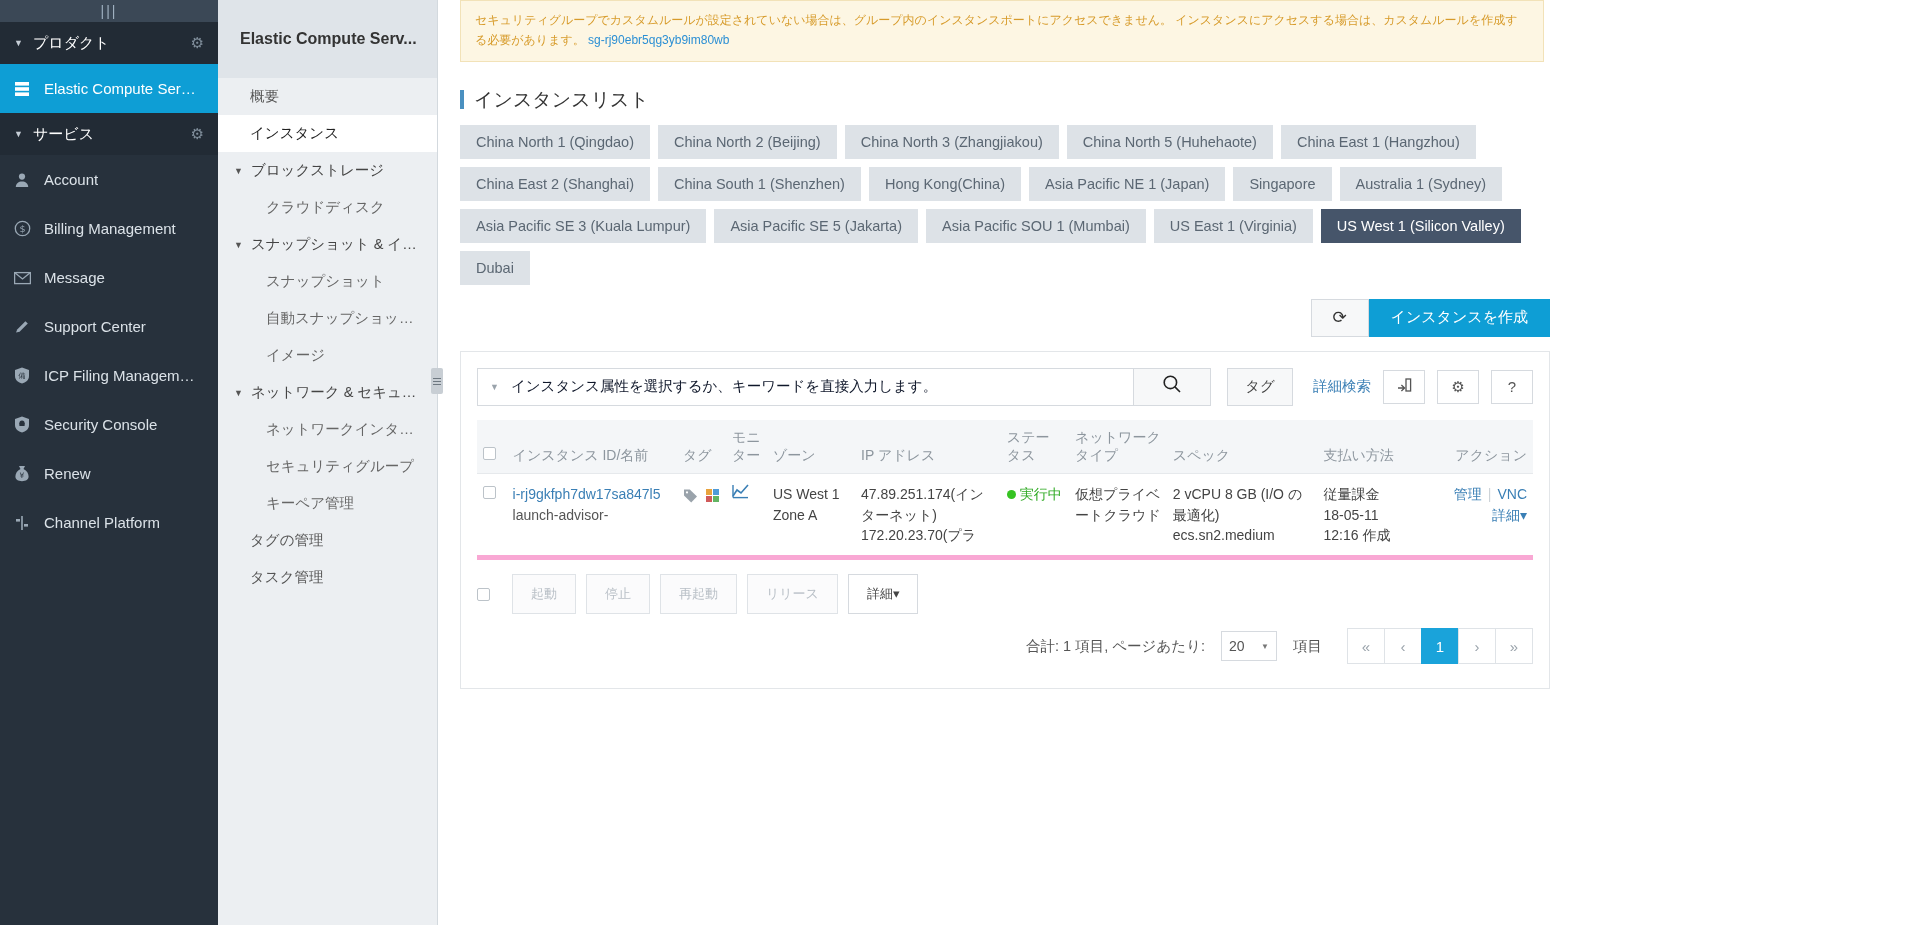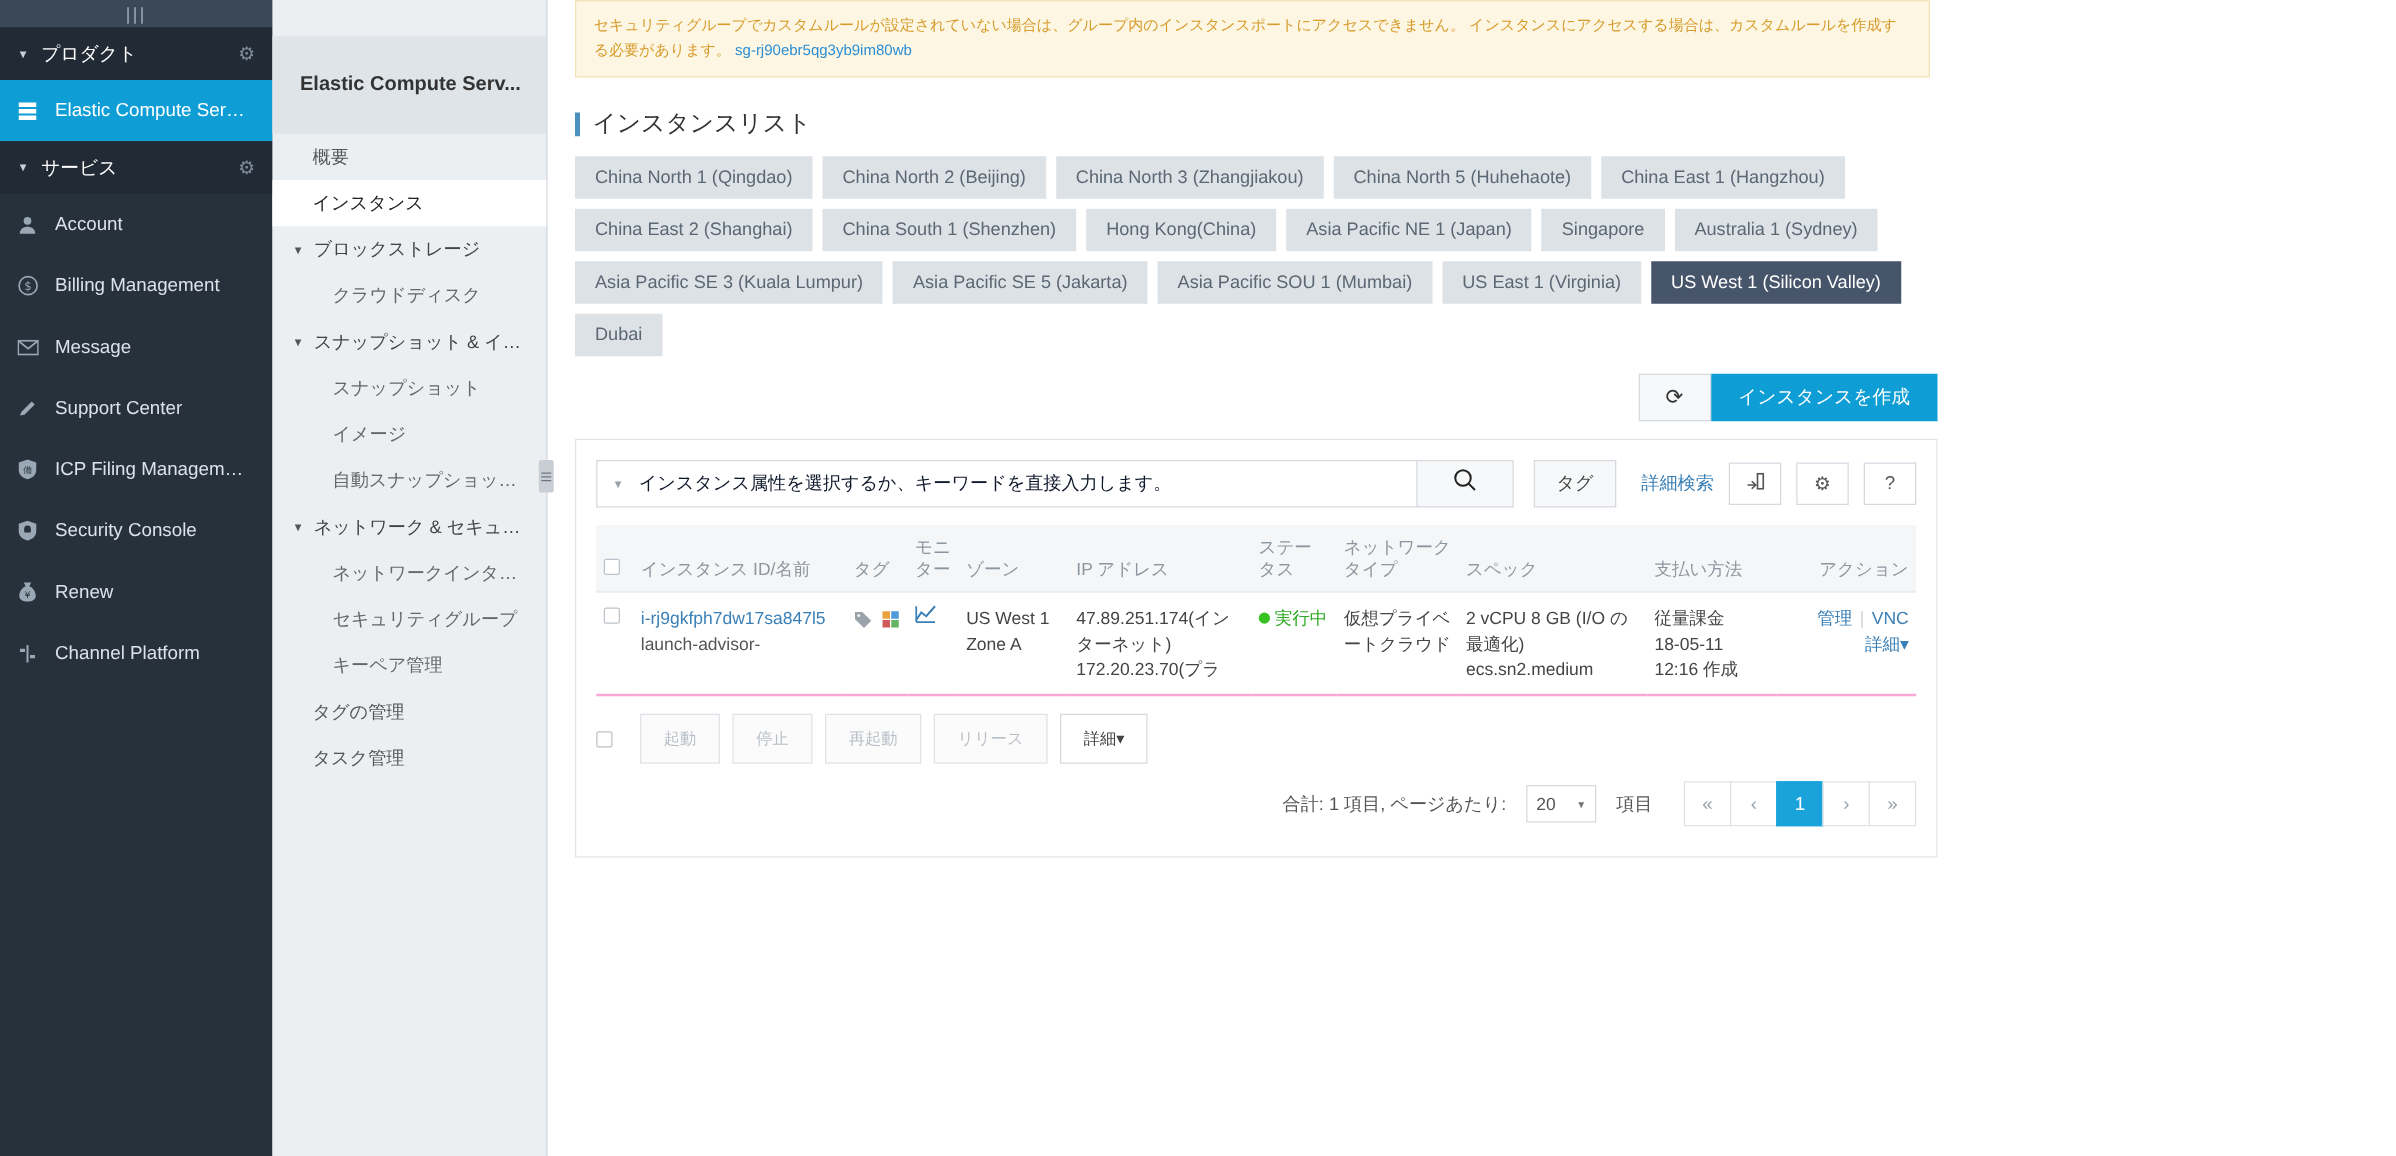--- a/index.html
+++ b/index.html
@@ -44,21 +44,21 @@
   }
 
   
   .nav2 {
     width:220px; flex:0 0 220px; background:#eceff2;
     border-right:1px solid #d3d9de; position:relative;
   }
   .nav2-title {
     height:78px; display:flex; align-items:center; padding:0 22px;
     font-weight:bold; font-size:16px; color:#333; background:#dfe4e9;
-    white-space:nowrap; overflow:hidden;margin-top:29px;
+    white-space:nowrap; overflow:hidden;
   }
   .nav2-link {
     height:37px; display:flex; align-items:center; padding-left:32px;
     color:#555; font-size:14.5px; cursor:pointer;
   }
   .nav2-link.sel { background:#ffffff; color:#222; }
   .nav2-sec {
     height:37px; display:flex; align-items:center; padding-left:16px;
     color:#444; font-size:14.5px; cursor:pointer;
   }
@@ -150,21 +150,21 @@
   }
 
   table.grid { width:100%; border-collapse:collapse; margin-top:14px; }
   table.grid th {
     background:#f4f6f8; color:#8d969e; font-weight:normal; font-size:14px;
     text-align:left; padding:8px 6px; vertical-align:bottom;
     border-bottom:1px solid #e6e9ec; line-height:1.35;
   }
   table.grid td {
     padding:10px 6px; font-size:14px; color:#444; vertical-align:top;
-    border-bottom:2px solid #f9a8d4; line-height:1.45;
+    border-bottom:5px solid #f9a8d4; line-height:1.45;
   }
   .chk { width:13px; height:13px; border:1px solid #bcc3c9; background:#fff;
     display:inline-block; border-radius:2px; cursor:pointer; }
   .idlink { color:#3a7fb5; cursor:pointer; word-break:break-all; }
   .subname { color:#555; }
   .row-icons { display:flex; gap:7px; align-items:center; padding-top:4px; }
   .status-dot {
     width:9px; height:9px; border-radius:50%; background:#36c322;
     display:inline-block; margin-right:4px;
   }
@@ -335,24 +335,24 @@
     </div>
 
     <div class="nav2-sec">
       <span class="caret">▼</span>
       <span class="txt">スナップショット &amp; イ…</span>
     </div>
     <div class="nav2-sub">
       <span class="txt">スナップショット</span>
     </div>
     <div class="nav2-sub">
+      <span class="txt">自動スナップショッ…</span>
+    </div>
+    <div class="nav2-sub">
       <span class="txt">イメージ</span>
-    </div>
-    <div class="nav2-sub">
-      <span class="txt">自動スナップショッ…</span>
     </div>
 
     <div class="nav2-sec">
       <span class="caret">▼</span>
       <span class="txt">ネットワーク &amp; セキュ…</span>
     </div>
     <div class="nav2-sub">
       <span class="txt">ネットワークインタ…</span>
     </div>
     <div class="nav2-sub">

